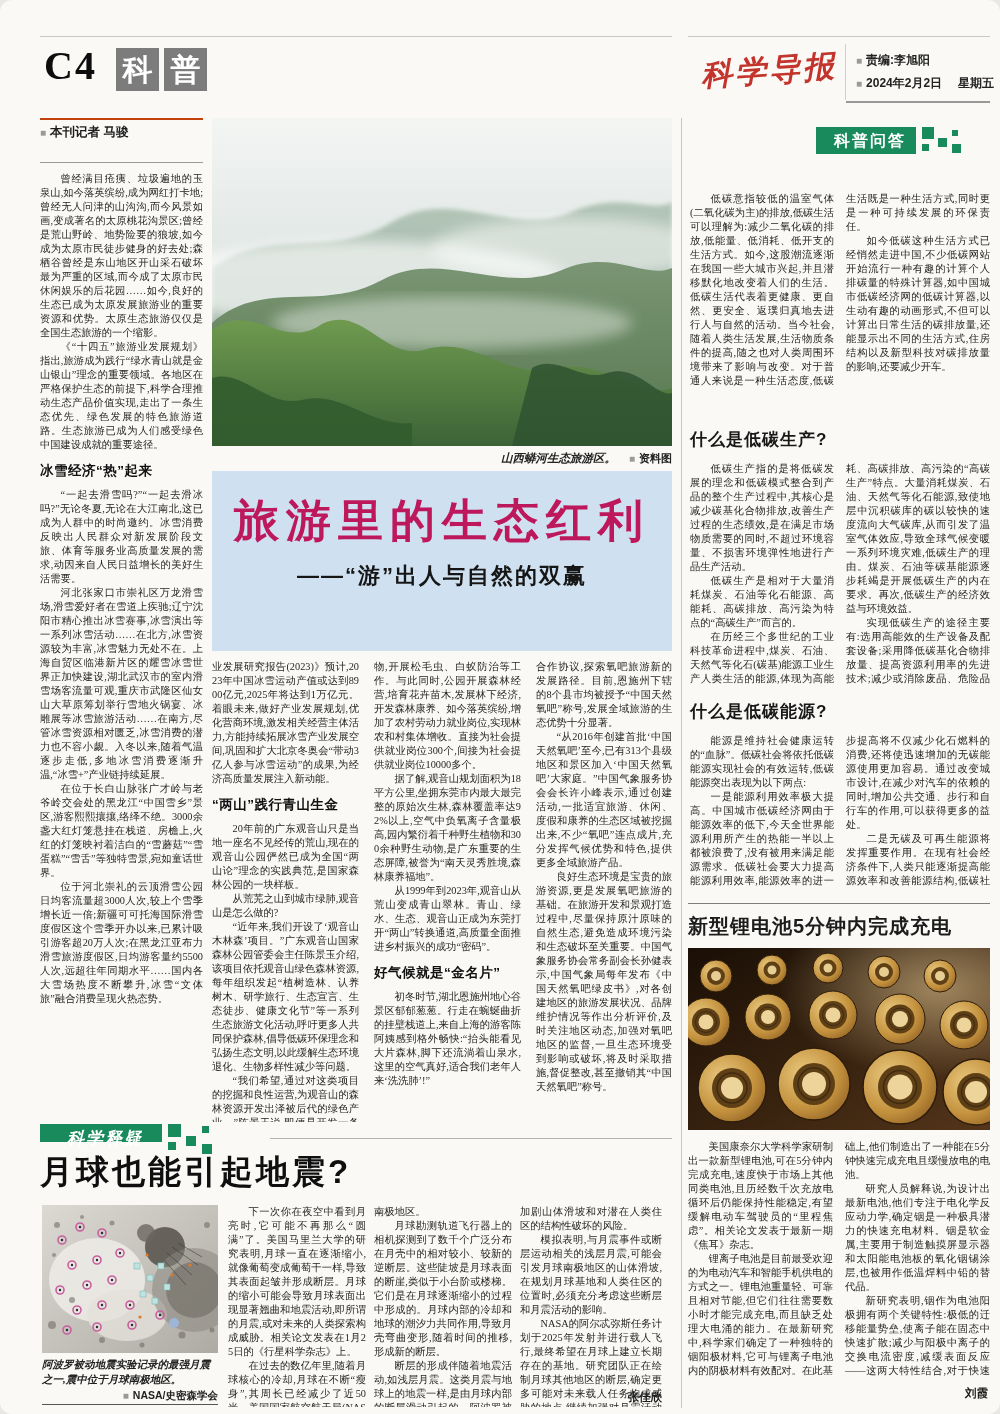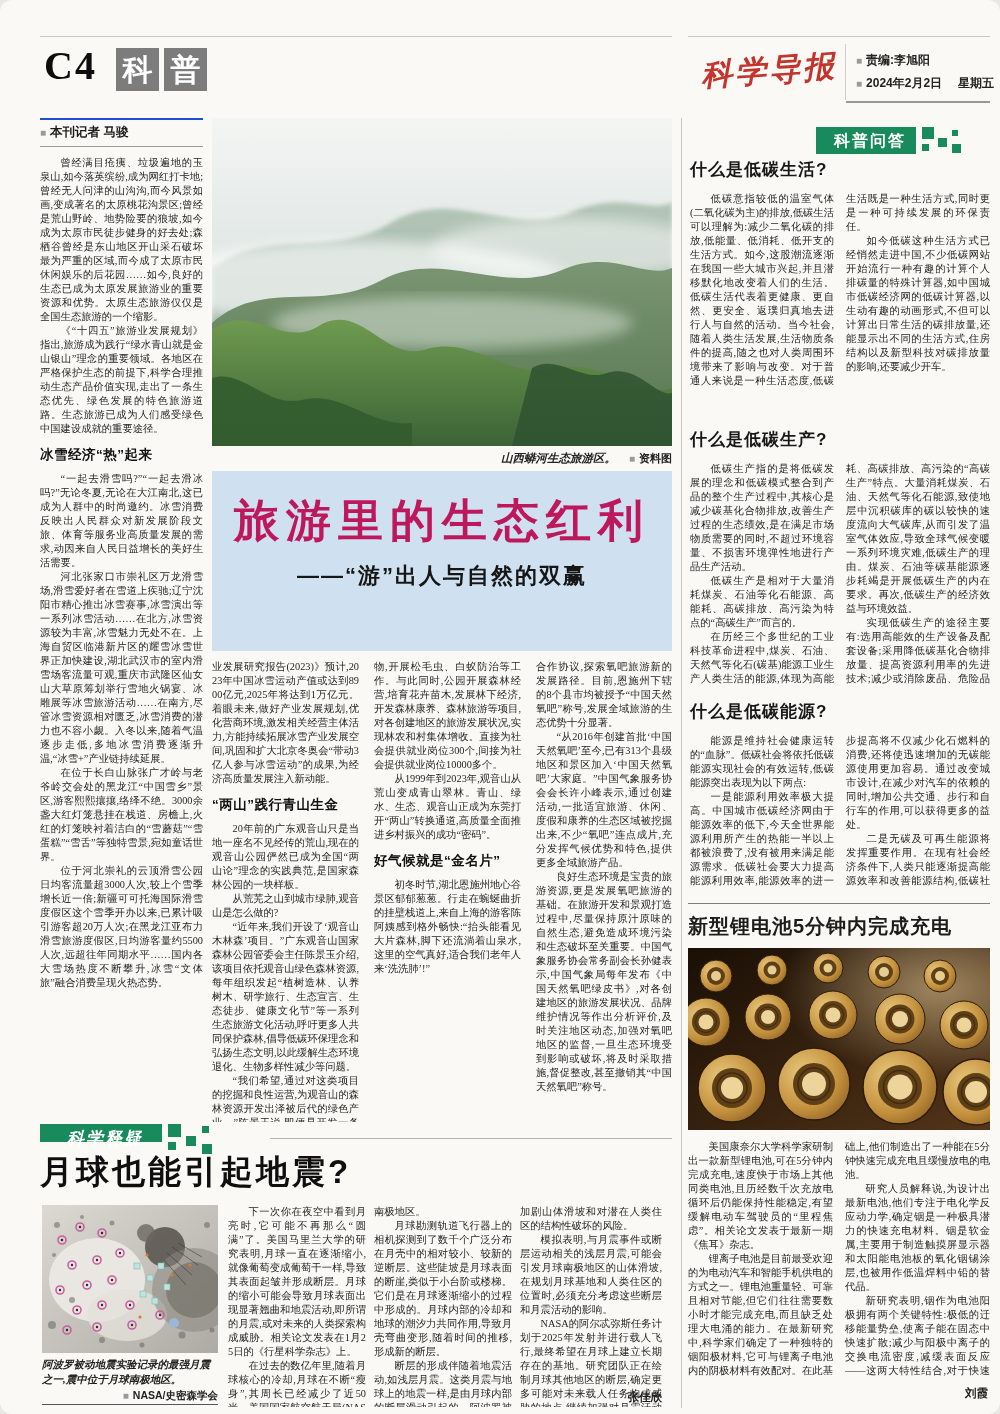--- a/index.html
+++ b/index.html
@@ -26,22 +26,22 @@
 
   
   .para { text-indent:2em; text-align:justify; word-break:break-all;
           font-size:10.3px; line-height:14px; color:#1f1f1f; }
   .cont .para:first-child { text-indent:0; }
   .subhead { font:800 13.5px/1.3 "Liberation Sans","DejaVu Sans",sans-serif;
              margin:10px 0 8px; letter-spacing:.5px; color:#111; }
 
   
   .col-left { left:40px; top:118px; width:163px; height:1004px; overflow:hidden; }
-  .byline { border-top:2px solid #1d4ed8; border-bottom:1px solid #9a9a9a;
-            padding:5px 0 6px; margin-bottom:9px;
+  .byline { border-top:2px solid #c2410c; border-bottom:1px solid #9a9a9a;
+            padding:5px 0 22px; margin-bottom:9px;
             font:700 12.5px/1.2 "Liberation Sans","DejaVu Sans",sans-serif; }
 
   
   .photo { left:212px; top:118px; width:460px; height:328px; overflow:hidden; background:#9db39a; }
   .photo-caption { left:212px; top:451px; width:460px; text-align:right;
                    font:italic 600 11.5px/1.2 "Liberation Serif",serif; color:#222;
                    border-bottom:1px solid #8b5cf6; padding-bottom:5px; }
   .photo-credit { font:700 11px "Liberation Sans","DejaVu Sans",sans-serif; font-style:normal; }
   .title-box { left:212px; top:471px; width:460px; height:180px; background:#cfe1f0; }
   .main-title { margin-top:27px; text-align:center; color:#be185d;
@@ -175,21 +175,22 @@
     <h3 class="subhead">“两山”践行青山生金</h3>
     <div>
         <p class="para">20年前的广东观音山只是当地一座名不见经传的荒山,现在的观音山公园俨然已成为全国“两山论”理念的实践典范,是国家森林公园的一块样板。</p>
         <p class="para">从荒芜之山到城市绿肺,观音山是怎么做的?</p>
         <p class="para">“近年来,我们开设了‘观音山木林森’项目。”广东观音山国家森林公园管委会主任陈景玉介绍,该项目依托观音山绿色森林资源,每年组织发起“植树造林、认养树木、研学旅行、生态宣言、生态徒步、健康文化节”等一系列生态旅游文化活动,呼吁更多人共同保护森林,倡导低碳环保理念和弘扬生态文明,以此缓解生态环境退化、生物多样性减少等问题。</p>
         <p class="para">“我们希望,通过对这类项目的挖掘和良性运营,为观音山的森林资源开发出泽被后代的绿色产业。”陈景玉说,即便是开发一条小路,在选择上都极为用心,不仅要避开山上存活多年的古树、老树,甚至要避开树多的地方,以免因开发建设影响到园区独有的森林自然风光。</p>
       </div>
   </div>
   <div class="abs mcol mcol2">
     <div class="cont">
-        <p class="para">物,开展松毛虫、白蚁防治等工作。与此同时,公园开展森林经营,培育花卉苗木,发展林下经济,开发森林康养、森林旅游等项目,对各创建地区的旅游发展状况,实现林农和村集体增收。直接为社会提供就业岗位300个,间接为社会提供就业岗位10000多个。</p>
+        <p class="para">物,开展松毛虫、白蚁防治等工作。与此同时,公园开展森林经营,培育花卉苗木,发展林下经济,开发森林康养、如今落英缤纷,增加了农村劳动力就业岗位,实现林农和村集体增收。直接为社会提供就业岗位300个,间接为社会提供就业岗位10000多个。</p>
+        <p class="para">据了解,观音山规划面积为18平方公里,坐拥东莞市内最大最完整的原始次生林,森林覆盖率达92%以上,空气中负氧离子含量极高,园内繁衍着千种野生植物和300余种野生动物,是广东重要的生态屏障,被誉为“南天灵秀胜境,森林康养福地”。</p>
         <p class="para">从1999年到2023年,观音山从荒山变成青山翠林。青山、绿水、生态、观音山正成为东莞打开“两山”转换通道,高质量全面推进乡村振兴的成功“密码”。</p>
       </div>
     <h3 class="subhead">好气候就是“金名片”</h3>
     <div>
         <p class="para">初冬时节,湖北恩施州地心谷景区郁郁葱葱。行走在蜿蜒曲折的挂壁栈道上,来自上海的游客陈阿姨感到格外畅快:“抬头能看见大片森林,脚下还流淌着山泉水,这里的空气真好,适合我们老年人来‘洗洗肺’!”</p>
       </div>
   </div>
   <div class="abs mcol mcol3">
     <div class="cont">
         <p class="para">合作协议,探索氧吧旅游新的发展路径。目前,恩施州下辖的8个县市均被授予“中国天然氧吧”称号,发展全域旅游的生态优势十分显著。</p>
@@ -200,21 +201,20 @@
 
   <div class="abs v-divider"></div>
 
   <div class="abs badge qa-badge">科普问答</div>
   <div class="abs pixel" style="left:922px;top:127px;width:12px;height:12px"></div>
   <div class="abs pixel" style="left:922px;top:144px;width:7px;height:7px"></div>
   <div class="abs pixel" style="left:938px;top:138px;width:9px;height:9px"></div>
   <div class="abs pixel" style="left:952px;top:130px;width:6px;height:6px"></div>
   <div class="abs pixel" style="left:952px;top:144px;width:9px;height:9px"></div>
 
-  <h3 class="abs q-title" style="top:160px">什么是低碳生活?</h3>
   <div class="abs q-body" style="top:192px;height:232px">
       <p class="para">低碳意指较低的温室气体(二氧化碳为主)的排放,低碳生活可以理解为:减少二氧化碳的排放,低能量、低消耗、低开支的生活方式。如今,这股潮流逐渐在我国一些大城市兴起,并且潜移默化地改变着人们的生活。低碳生活代表着更健康、更自然、更安全、返璞归真地去进行人与自然的活动。当今社会,随着人类生活发展,生活物质条件的提高,随之也对人类周围环境带来了影响与改变。对于普通人来说是一种生活态度,低碳生活既是一种生活方式,同时更是一种可持续发展的环保责任。</p>
       <p class="para">如今低碳这种生活方式已经悄然走进中国,不少低碳网站开始流行一种有趣的计算个人排碳量的特殊计算器,如中国城市低碳经济网的低碳计算器,以生动有趣的动画形式,不但可以计算出日常生活的碳排放量,还能显示出不同的生活方式,住房结构以及新型科技对碳排放量的影响,还要减少开车。</p>
     </div>
 
   <h3 class="abs q-title" style="top:430px">什么是低碳生产?</h3>
   <div class="abs q-body" style="top:462px;height:236px">
       <p class="para">低碳生产指的是将低碳发展的理念和低碳模式整合到产品的整个生产过程中,其核心是减少碳基化合物排放,改善生产过程的生态绩效,是在满足市场物质需要的同时,不超过环境容量、不损害环境弹性地进行产品生产活动。</p>
       <p class="para">低碳生产是相对于大量消耗煤炭、石油等化石能源、高能耗、高碳排放、高污染为特点的“高碳生产”而言的。</p>
       <p class="para">在历经三个多世纪的工业科技革命进程中,煤炭、石油、天然气等化石(碳基)能源工业生产人类生活的能源,体现为高能耗、高碳排放、高污染的“高碳生产”特点。大量消耗煤炭、石油、天然气等化石能源,致使地层中沉积碳库的碳以较快的速度流向大气碳库,从而引发了温室气体效应,导致全球气候变暖一系列环境灾难,低碳生产的理由。煤炭、石油等碳基能源逐步耗竭是开展低碳生产的内在要求。再次,低碳生产的经济效益与环境效益。</p>

